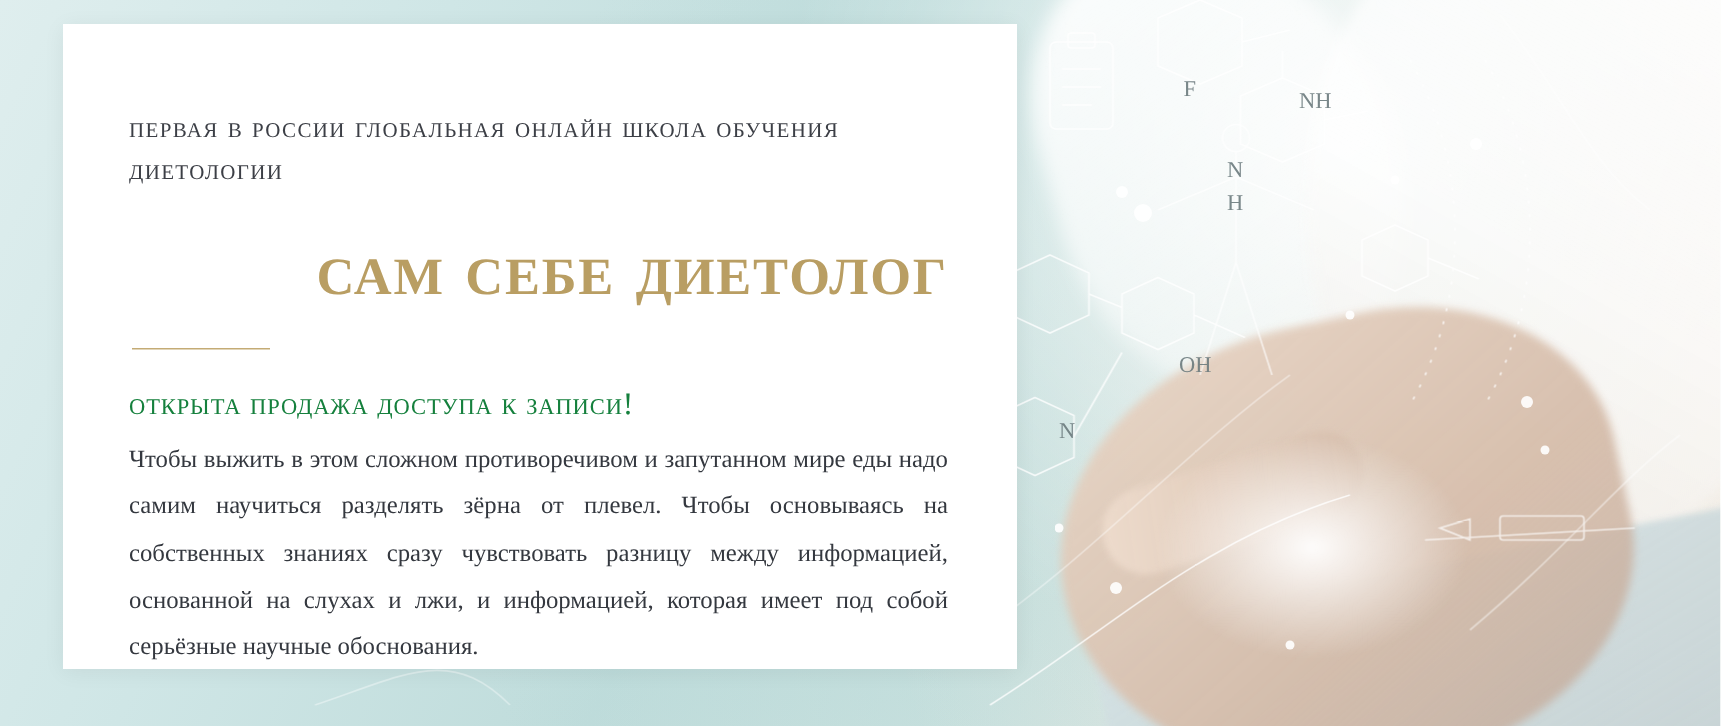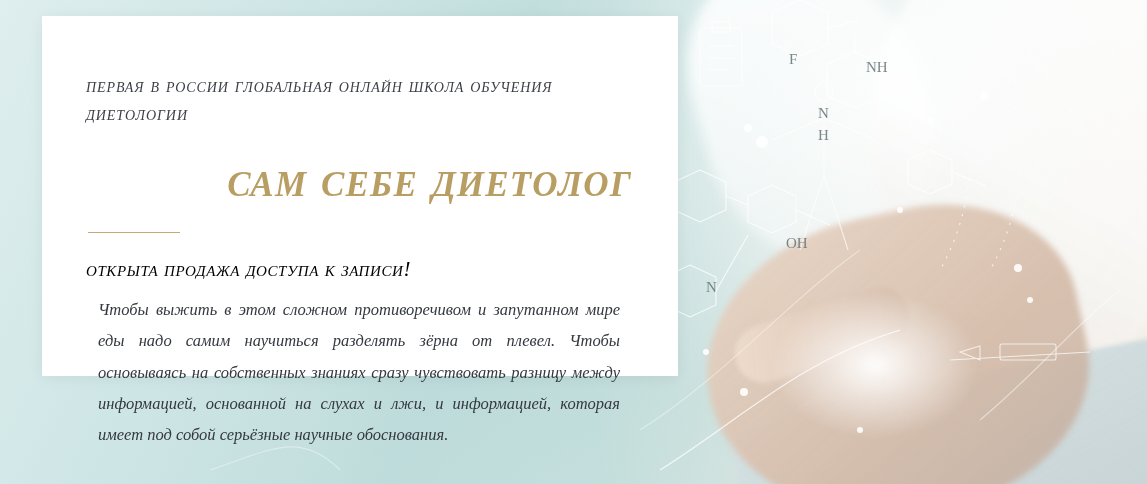--- a/index.html
+++ b/index.html
@@ -84,24 +84,23 @@
     position: absolute;
     inset: 0;
   }
 
   
   .card {
     position: absolute;
     left: 42px;
     top: 16px;
     width: 636px;
-    height: 360px;
+    height: 430px;
     background: #ffffff;
     box-shadow: 0 2px 14px rgba(0,0,0,0.06);
-    font-style: italic;
   }
   .card-inner {
     padding: 56px 46px 0 44px;
   }
   .eyebrow {
     font-family: "Liberation Serif", serif;
     font-variant: small-caps;
     text-transform: lowercase;
     font-size: 20.5px;
     letter-spacing: 0.9px;
@@ -127,30 +126,30 @@
     height: 1px;
     background: #c4ab75;
     margin: 26px 0 24px 2px;
   }
   .subhead {
     font-family: "Liberation Serif", serif;
     font-variant: small-caps;
     text-transform: lowercase;
     font-size: 21px;
     letter-spacing: 0.6px;
-    color: #000000;
+    color: #15803d;
     margin: 0 0 8px 0;
   }
   .body-copy {
     font-family: "Liberation Serif", serif;
     font-size: 16.5px;
     line-height: 1.9;
     color: #34383f;
     text-align: justify;
-    margin: 12px;
+    margin: 0;
     max-width: 552px;
   }
 </style>
 </head>
 <body>
 
 <div class="stage">
 
   <div class="bg">
     <div class="coat-left"></div>

